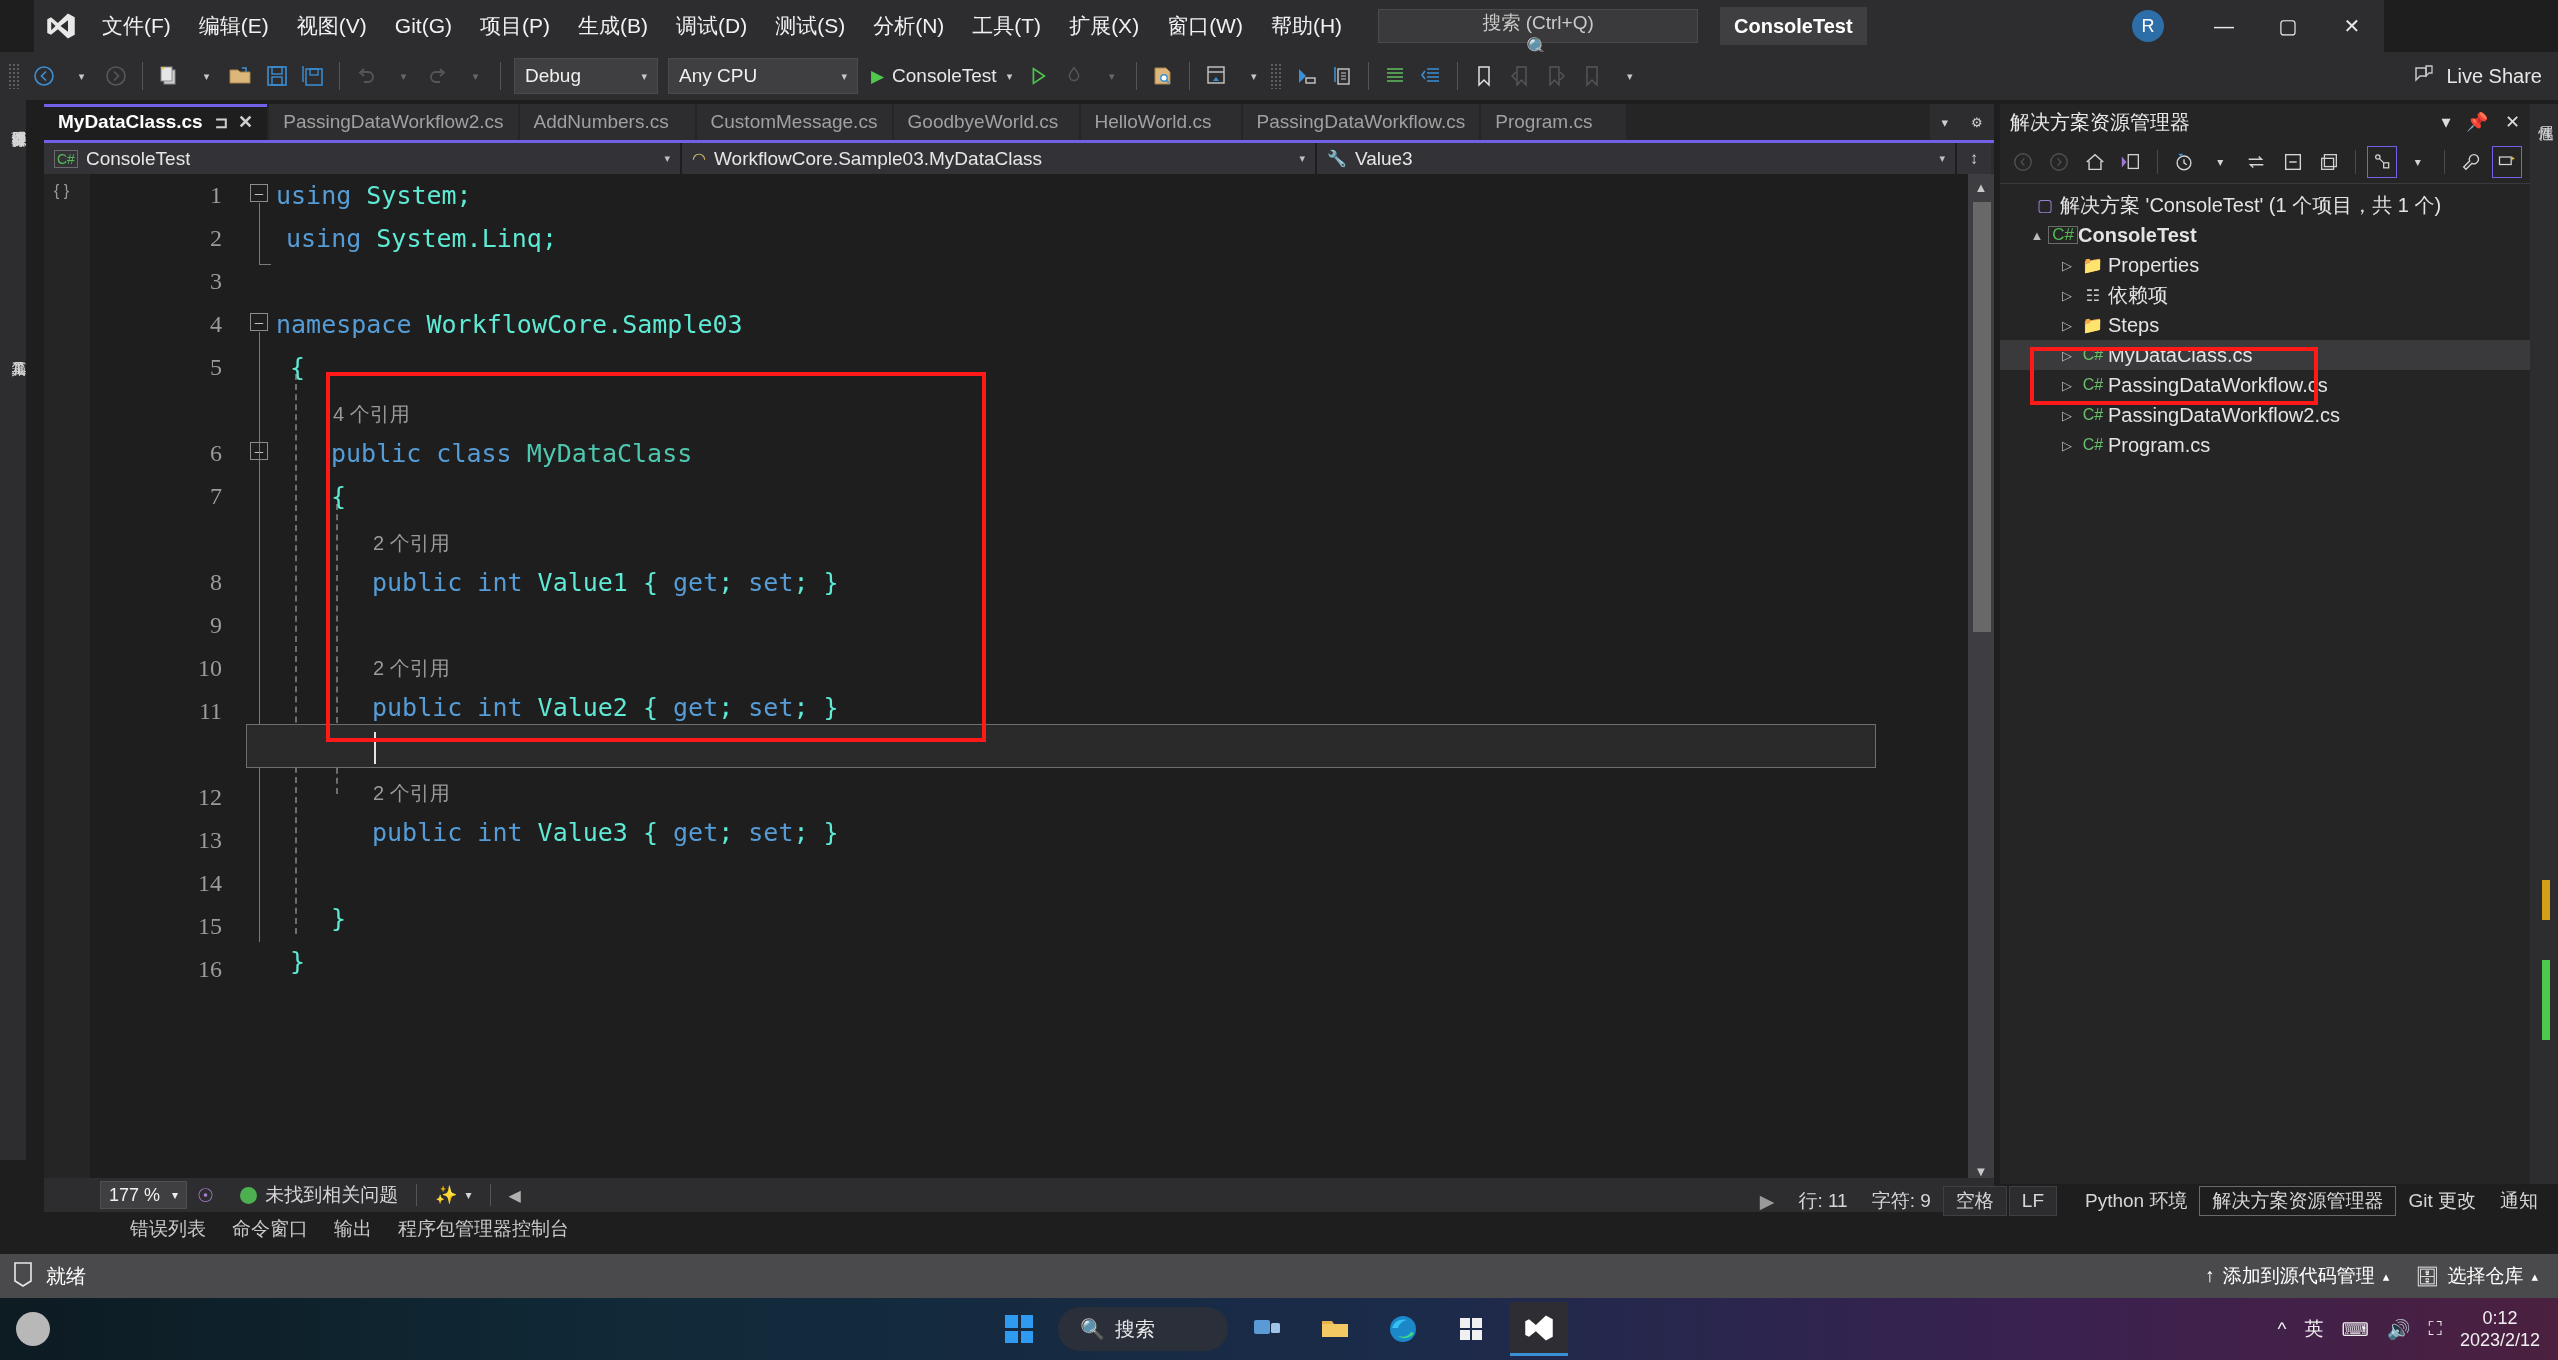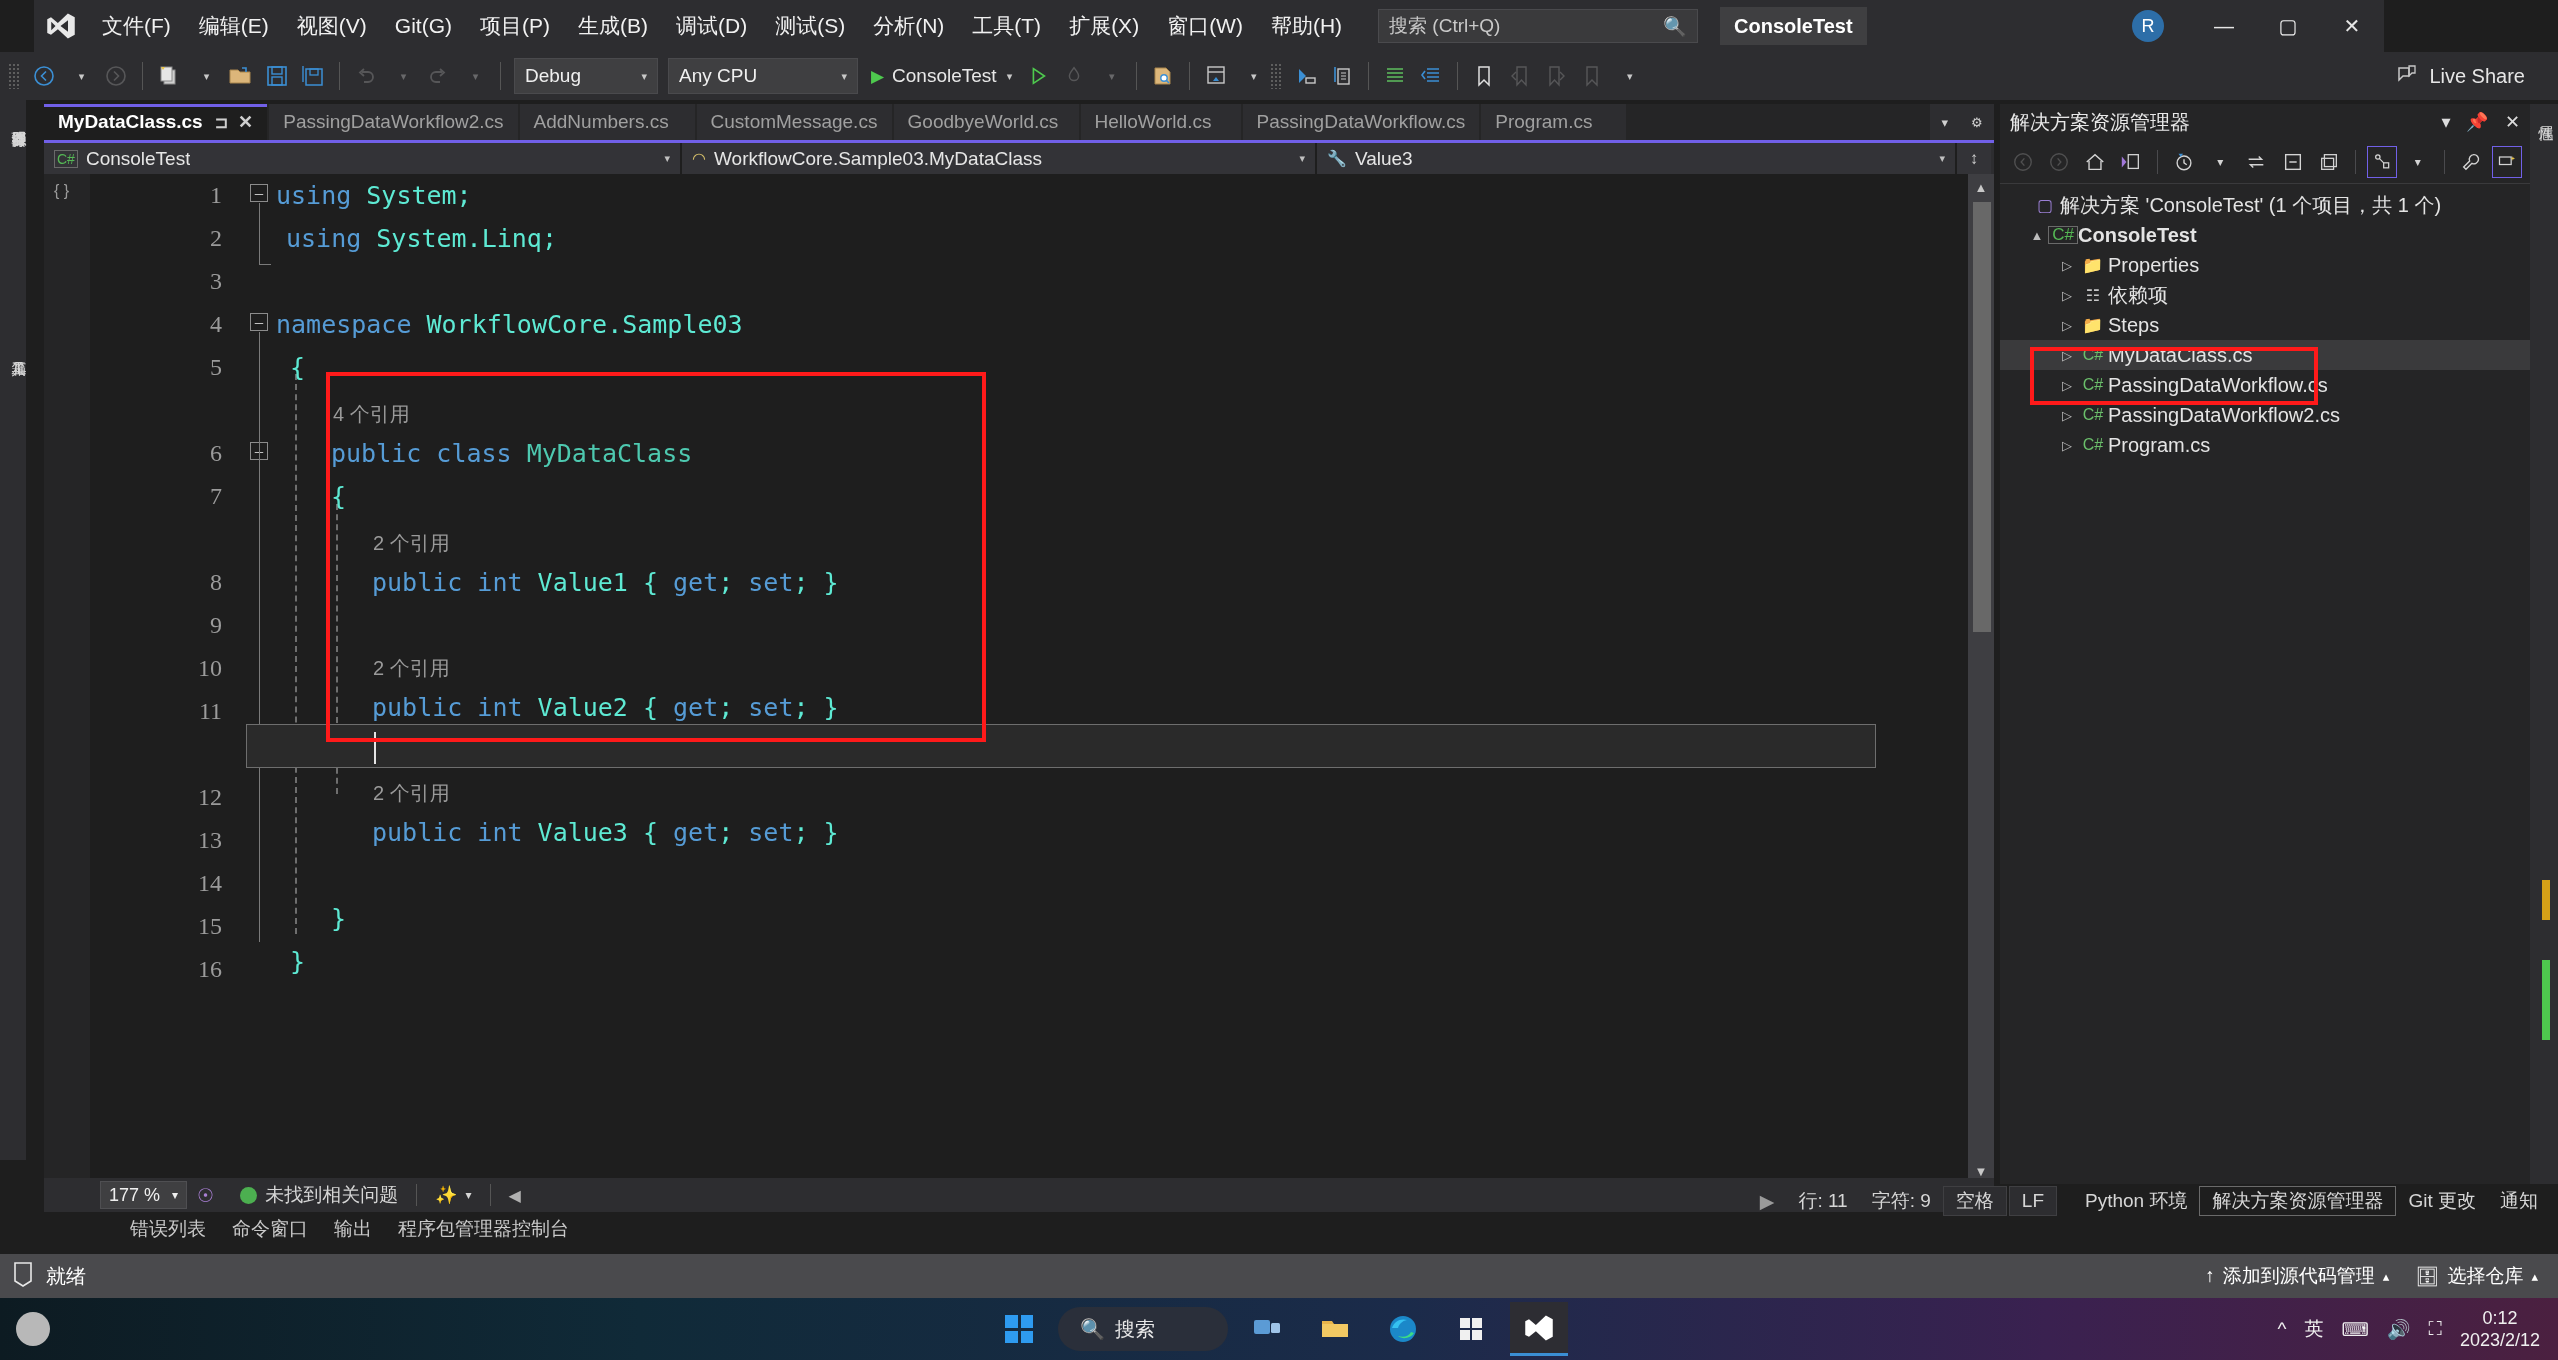--- a/index.html
+++ b/index.html
@@ -19,21 +19,21 @@
   .vs-logo { width:54px; height:52px; display:flex; align-items:center; justify-content:center; }
   .vs-logo svg { width:30px; height:30px; }
   .menu-items { display:flex; align-items:center; height:52px; }
   .menu-item {
     color:#f1f1f1; font-size:21px; padding:0 14px; height:52px;
     display:flex; align-items:center; cursor:default; white-space:nowrap;
   }
   .search-box {
     margin-left:22px; width:320px; height:34px; background:#3a3a3c;
     border:1px solid #4a4a4d; display:flex; align-items:center;
-    padding:0 10px; color:#c8c8c8; font-size:19px; justify-content:space-between;
+    padding:0 10px; color:#c8c8c8; font-size:19px; justify-content:space-between;flex-direction:column;
   }
   .search-box .ph { color:#c9c9c9; }
   .search-box .mag { color:#dcdcdc; font-size:19px; }
   .sol-chip {
     margin-left:22px; height:38px; background:#3f3f41; color:#ffffff;
     font-size:20px; font-weight:bold; display:flex; align-items:center; padding:0 14px;
   }
   .tb-right { margin-left:auto; display:flex; align-items:center; height:52px; }
   .avatar-r {
     width:32px; height:32px; border-radius:50%; background:#2d6ea8; color:#fff;
@@ -442,21 +442,21 @@
   </div>
   <div class="tbtn dis">
     <svg width="24" height="24" viewBox="0 0 24 24">
         <path d="M7 3h10v18l-5-5-5 5z" fill="none" stroke="#9a9a9a" stroke-width="1.4"></path>
       </svg>
   </div>
   <div class="tbtn">
       <span class="caret">▾</span>
     </div>
 
-  <div style="margin-left:auto; display:flex; align-items:center; padding-right:33px; gap:10px;">
+  <div style="margin-left:auto; display:flex; align-items:center; padding-right:16px; gap:10px;">
     <span>
       <svg width="24" height="24" viewBox="0 0 24 24">
           <path d="M4 6h10v8H8l-4 4z" fill="none" stroke="#c8c8c8" stroke-width="1.5"></path>
           <path d="M14 4h6v7h-3l-3 3z" fill="none" stroke="#c8c8c8" stroke-width="1.3"></path>
         </svg>
     </span>
     <span style="color:#e6e6e6;font-size:20px">Live Share</span>
   </div>
 </div>
 

